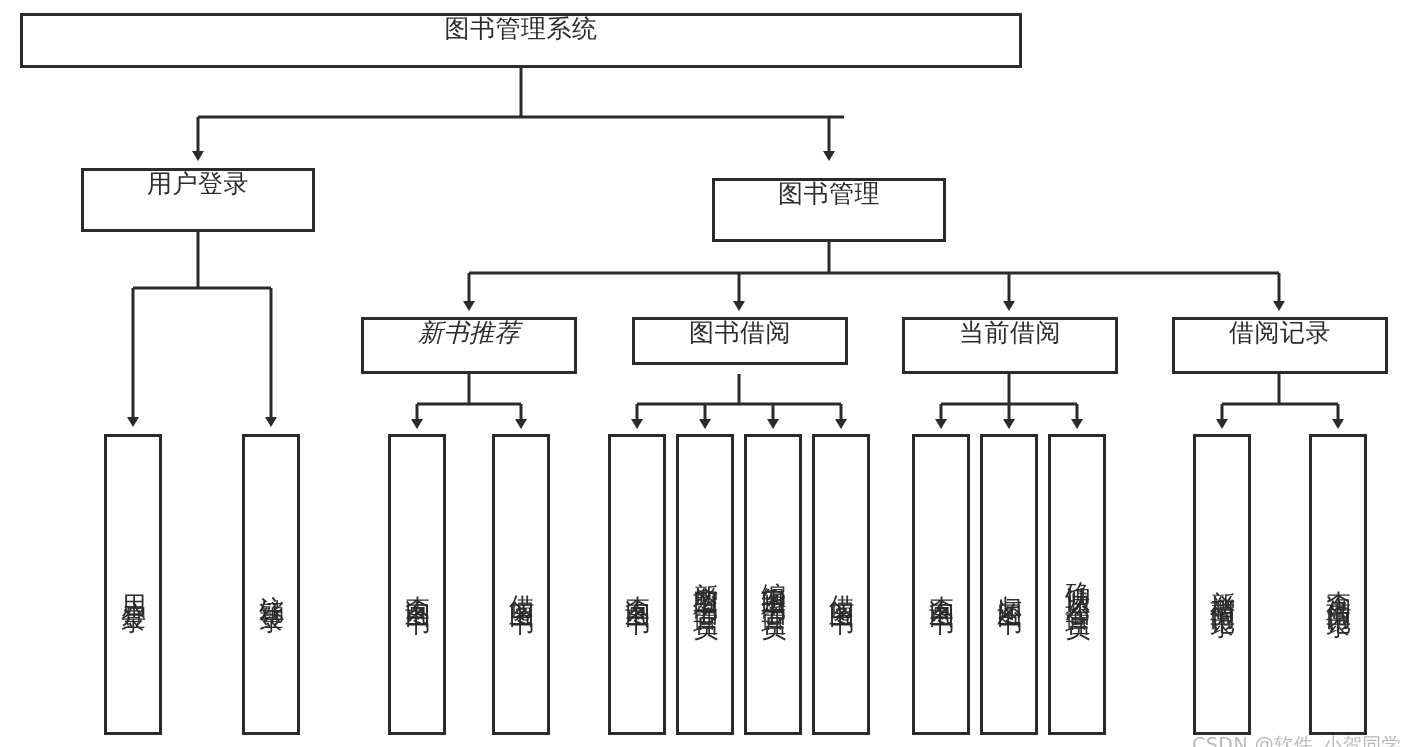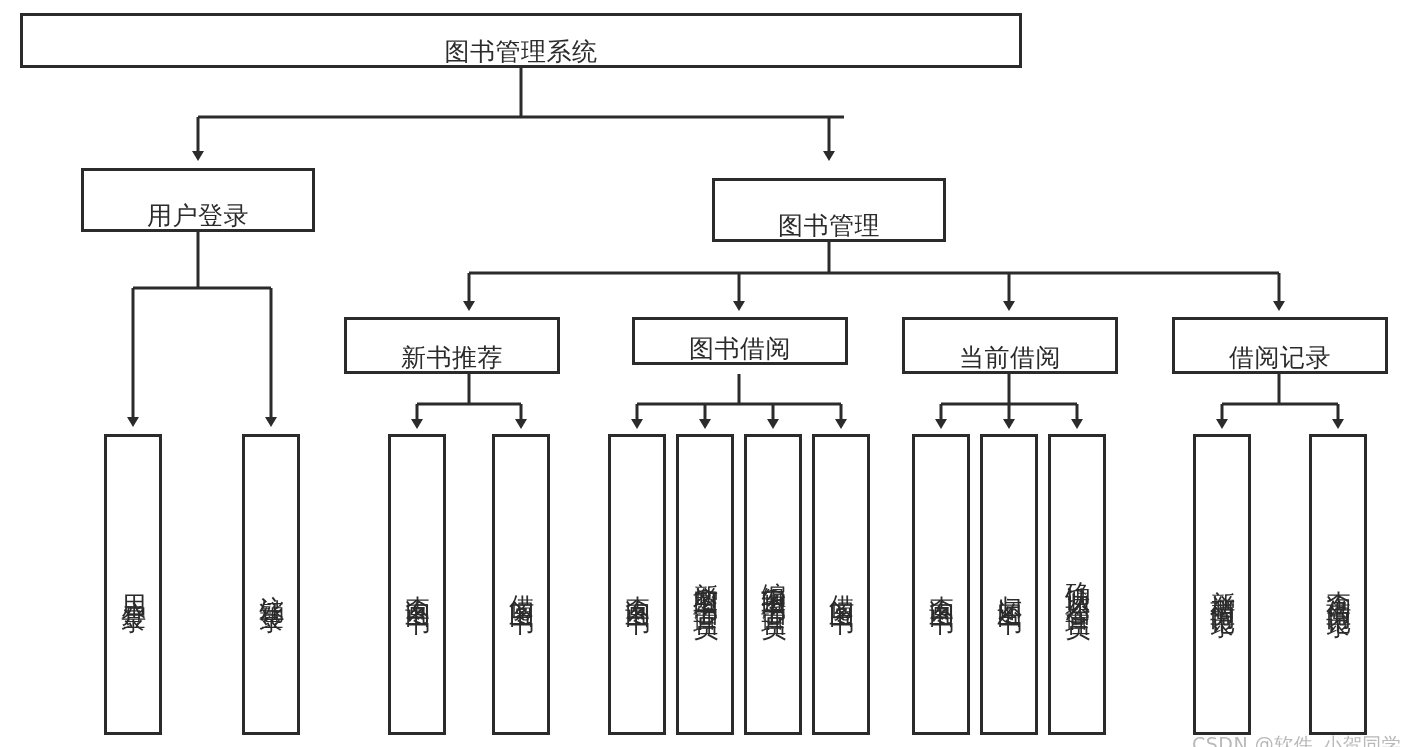--- a/index.html
+++ b/index.html
@@ -24,21 +24,21 @@
     height: 747px;
     pointer-events: none;
   }
   .node {
     position: absolute;
     box-sizing: border-box;
     border: 3px solid #2b2b2b;
     background: #ffffff;
     color: #2b2b2b;
     display: flex;
-    align-items: flex-end;
+    align-items: flex-start;
     justify-content: center;
     text-align: center;
     line-height: 1.05;
   }
   .node-h {
     font-size: 25px;
     letter-spacing: 0.5px;
   }
   .node-root {
     font-size: 25px;
@@ -128,21 +128,21 @@
   </div>
 
   <div class="node node-h" style="left:81px; top:168px; width:234px; height:64px;">
     <span>用户登录</span>
   </div>
 
   <div class="node node-h" style="left:712px; top:178px; width:234px; height:64px;">
     <span>图书管理</span>
   </div>
 
-  <div class="node node-h" style="left:344px; top:317px; width:216px; height:57px;">
+  <div class="node node-h" style="left:361px; top:317px; width:216px; height:57px;font-style:italic;">
     <span>新书推荐</span>
   </div>
 
   <div class="node node-h" style="left:632px; top:317px; width:216px; height:48px;">
     <span>图书借阅</span>
   </div>
 
   <div class="node node-h" style="left:902px; top:317px; width:216px; height:57px;">
     <span>当前借阅</span>
   </div>

